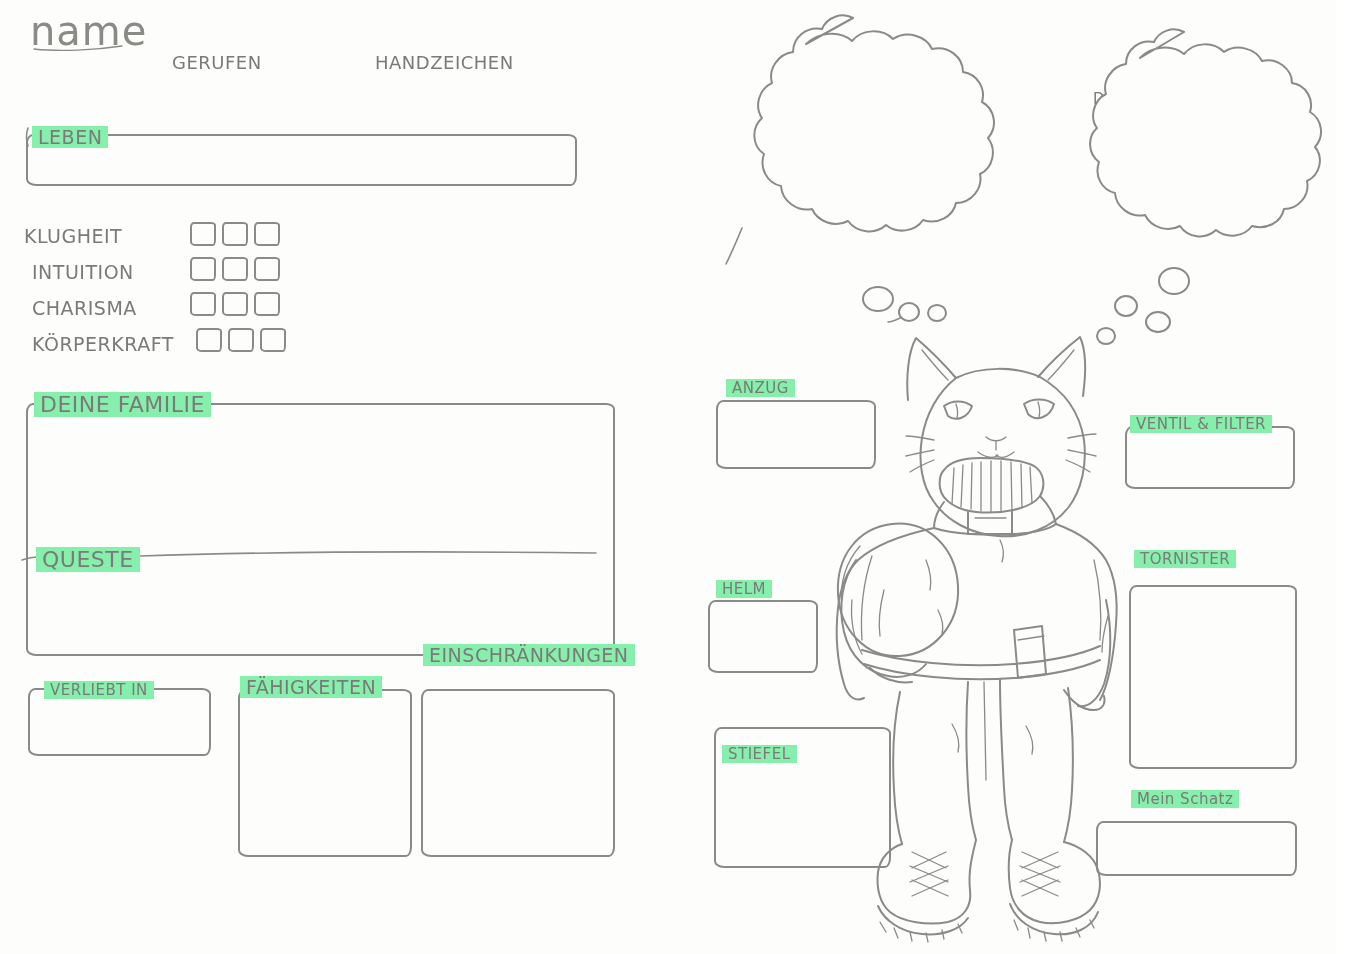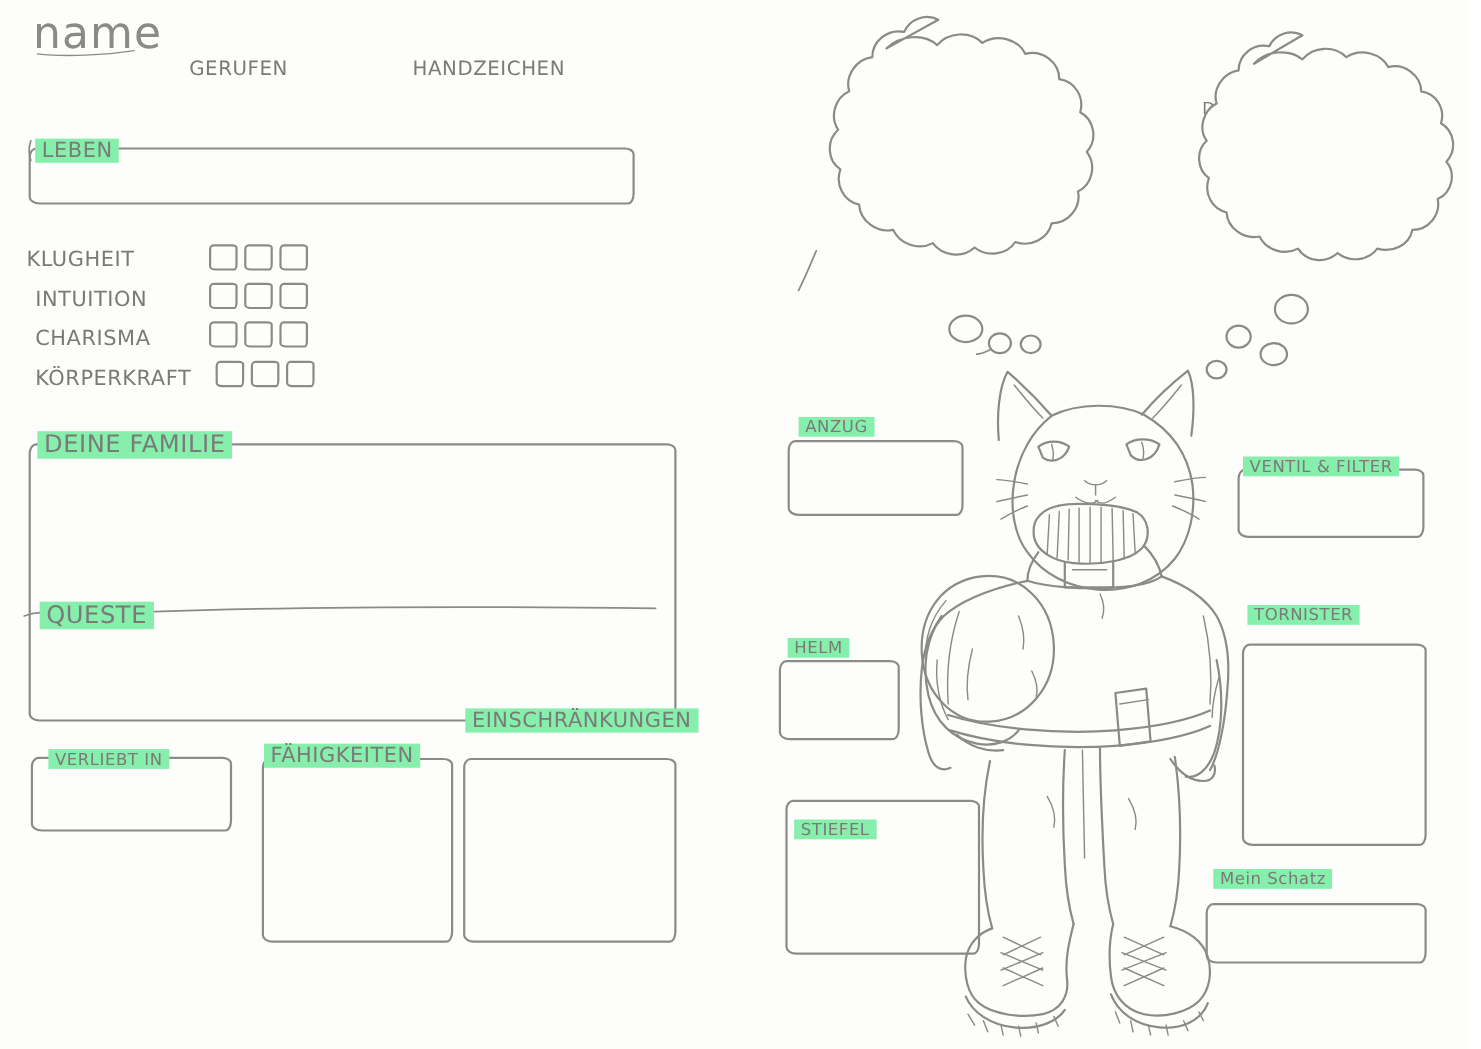--- a/index.html
+++ b/index.html
@@ -18,21 +18,21 @@
   }
   
   .hand {
     position: absolute;
     color: #7a7a78;
     letter-spacing: 0.5px;
     white-space: nowrap;
     text-transform: uppercase;
     font-family: "DejaVu Sans", sans-serif;
   }
-  .hand.lower { text-transform: none; }
+  .hand.lower { text-transform: none; margin-left: 28px; }
 
   .box {
     position: absolute;
     border: 2px solid #8a8a88;
     border-radius: 7px 9px 6px 10px / 9px 6px 10px 7px;
     box-sizing: border-box;
   }
 
   
   .sq {

